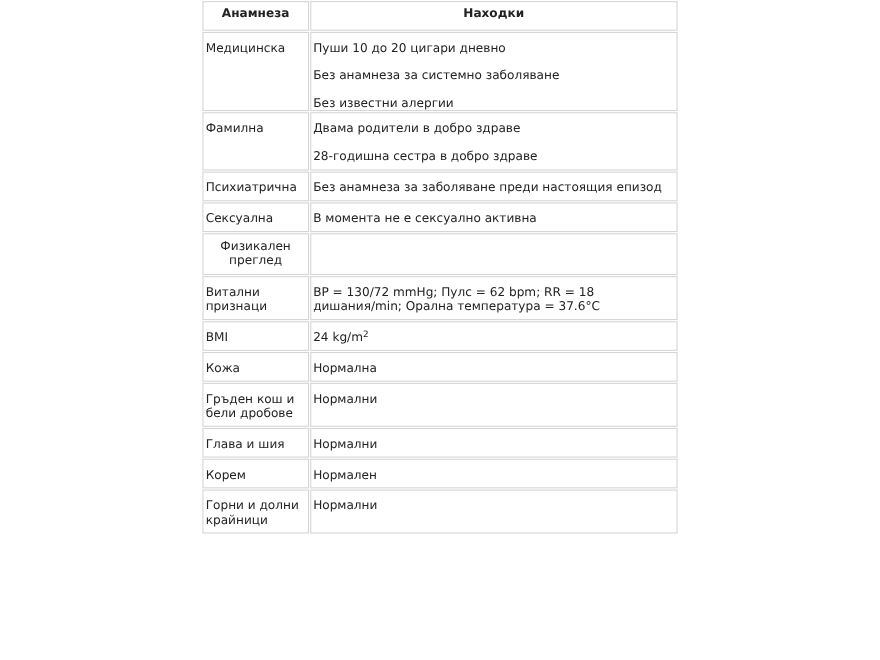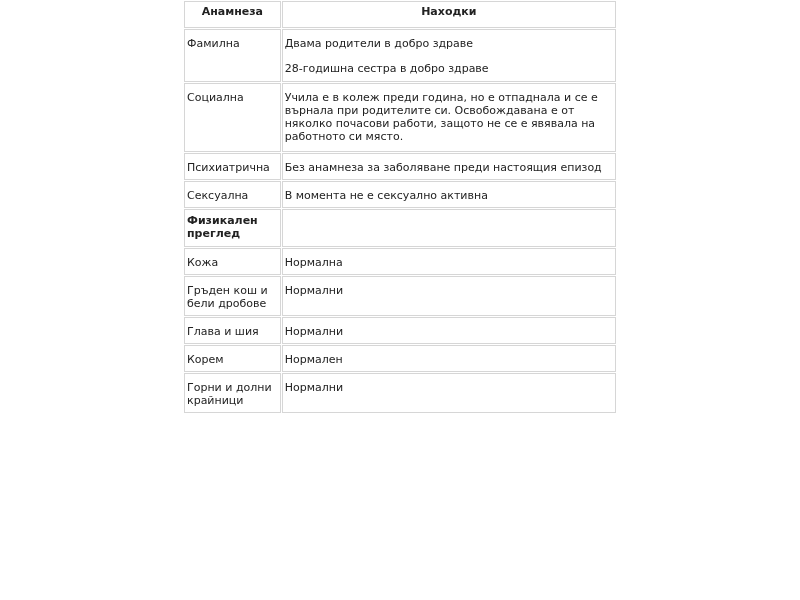--- a/index.html
+++ b/index.html
@@ -44,74 +44,84 @@
       height: 22px;
     }
     td p {
       margin: 0 0 12px 0;
     }
     td .plain {
       margin: 0;
     }
     .cell-top { padding-top: 7px; }
     .section-head {
-      font-weight: bold;
-      text-align: left;
+      font-weight: normal;
+      text-align: center;
       padding-top: 4px;
     }
     sup { font-size: 8px; line-height: 0; vertical-align: 4px; }
   </style>
 </head>
 <body>
 
 <div class="table-wrap">
   <table>
     <colgroup>
         <col class="c1">
         <col class="c2">
       </colgroup>
     <tbody>
         <tr>
       <th>Анамнеза</th>
       <th>Находки</th>
     </tr>
 
+    <tr style="height:72px">
+      <td class="cell-top">Медицинска</td>
+      <td class="cell-top">
+        <p>Пуши 10 до 20 цигари дневно</p>
+        <p>Без анамнеза за системно заболяване</p>
+        <p class="plain">Без известни алергии</p>
+      </td>
+    </tr>
 
     <tr style="height:53px">
       <td class="cell-top">Фамилна</td>
       <td class="cell-top">
         <p>Двама родители в добро здраве</p>
         <p class="plain">28-годишна сестра в добро здраве</p>
       </td>
     </tr>
 
-    <tr style="height:69px">
-      <td class="cell-top">Социална</td>
-      <td class="cell-top">
-        <p class="plain">Учила е в колеж преди година, но е отпаднала и се е върнала при родителите си. Освобождавана е от няколко почасови работи, защото не се е явявала на работното си място.</p>
-      </td>
-    </tr>
 
     <tr style="height:27px">
       <td class="cell-top">Психиатрична</td>
       <td class="cell-top">Без анамнеза за заболяване преди настоящия епизод</td>
     </tr>
 
     <tr style="height:27px">
       <td class="cell-top">Сексуална</td>
       <td class="cell-top">В момента не е сексуално активна</td>
     </tr>
 
 
     <tr style="height:38px">
       <td class="section-head">Физикален преглед</td>
       <td></td>
     </tr>
 
+    <tr style="height:40px">
+      <td class="cell-top">Витални признаци</td>
+      <td class="cell-top">BP = 130/72 mmHg; Пулс = 62 bpm; RR = 18 дишания/min; Орална температура = 37.6°C</td>
+    </tr>
 
+    <tr style="height:27px">
+      <td class="cell-top">BMI</td>
+      <td class="cell-top"><span>24 kg/m</span><sup>2</sup></td>
+    </tr>
 
     <tr style="height:27px">
       <td class="cell-top">Кожа</td>
       <td class="cell-top">Нормална</td>
     </tr>
 
     <tr style="height:40px">
       <td class="cell-top">Гръден кош и бели дробове</td>
       <td class="cell-top">Нормални</td>
     </tr>

